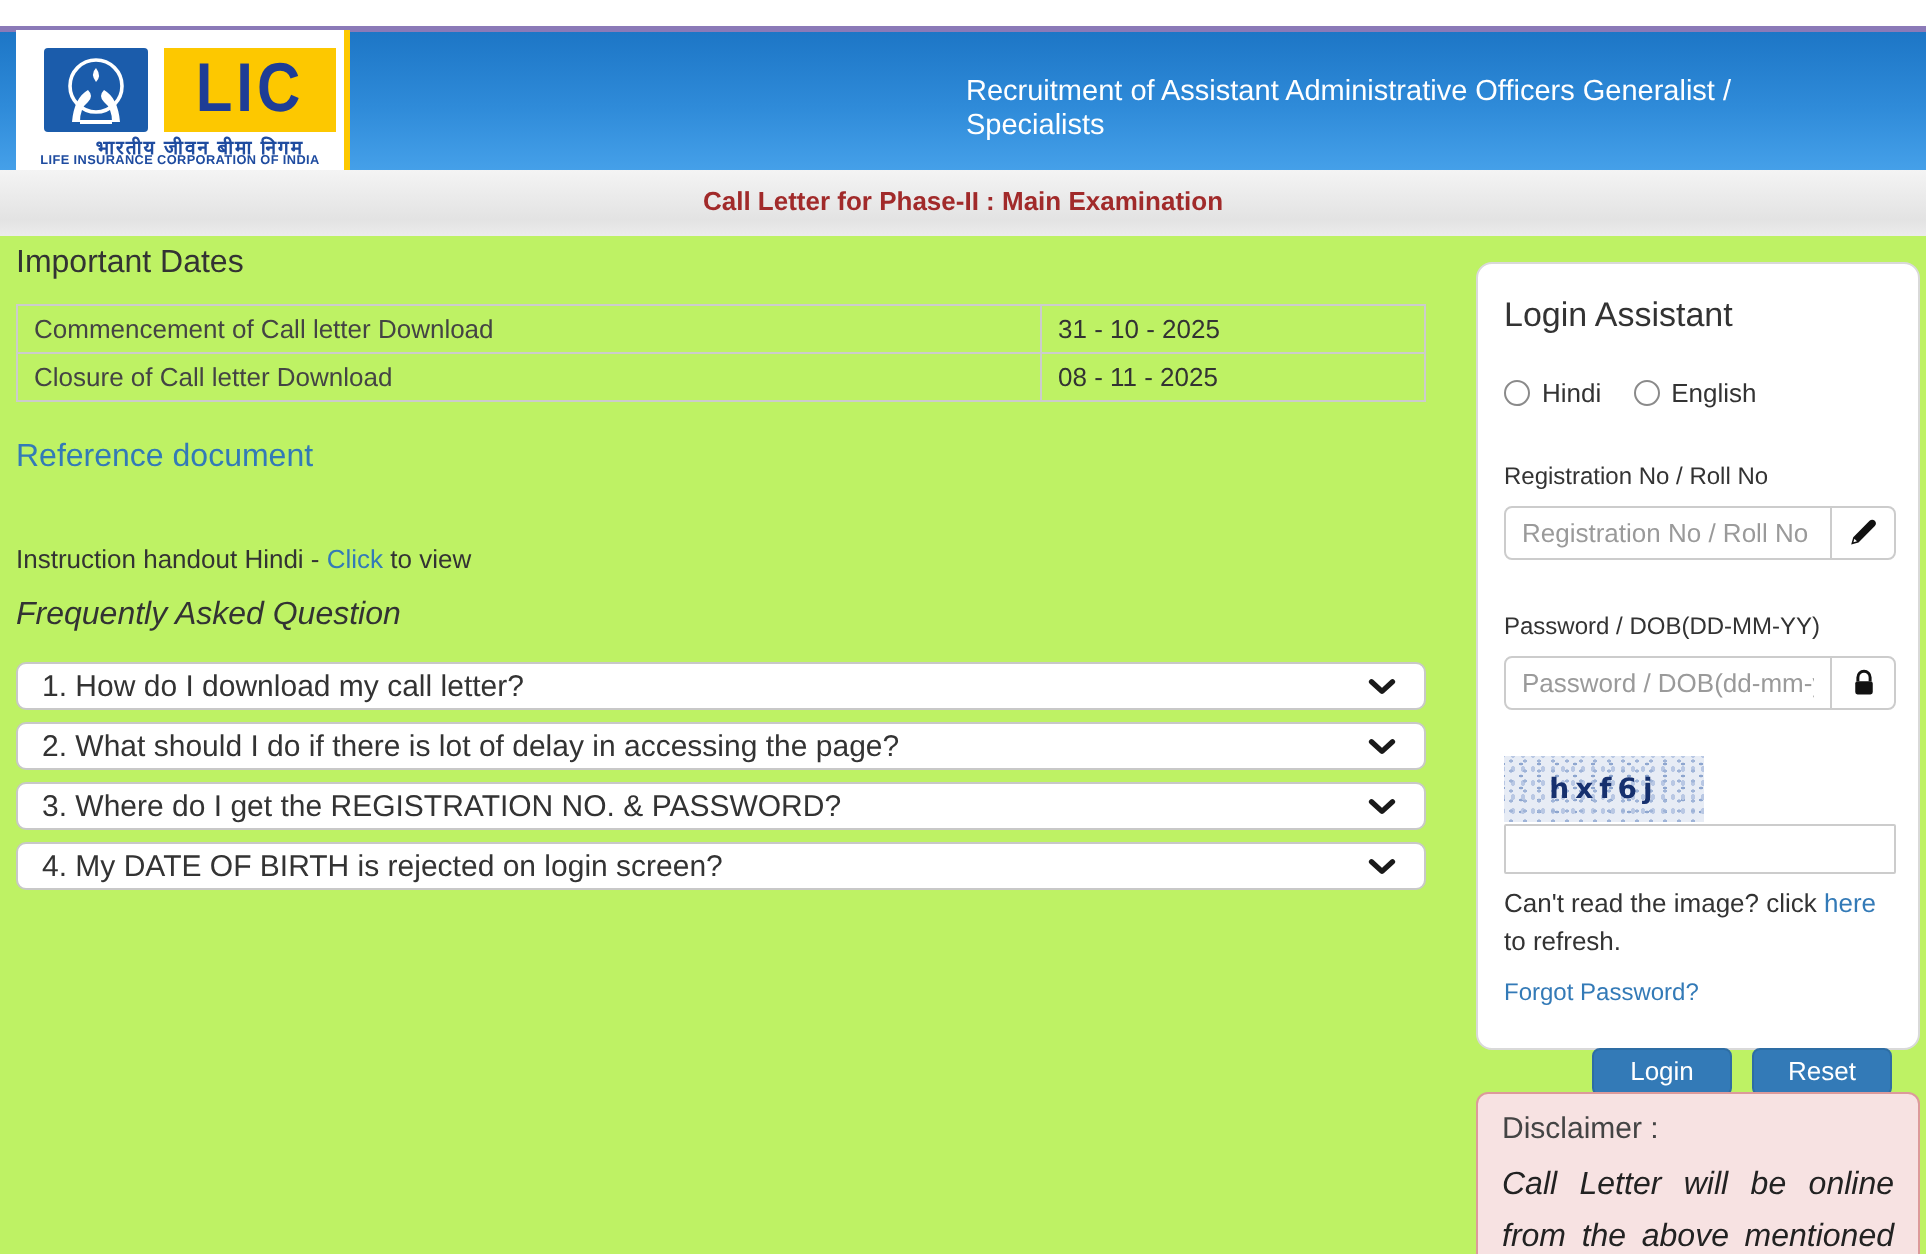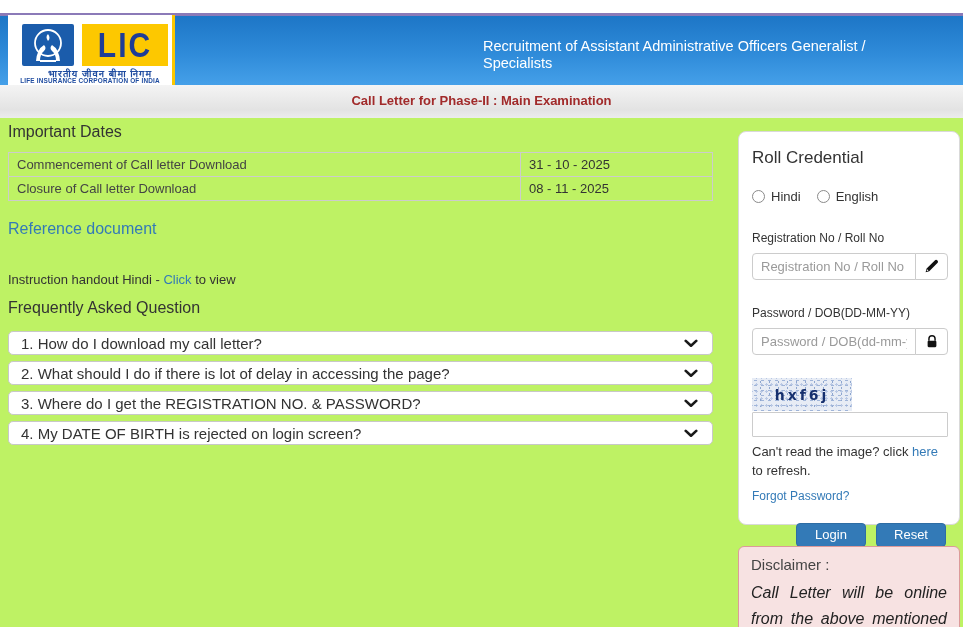--- a/index.html
+++ b/index.html
@@ -50,21 +50,21 @@
     position: absolute; left: 0; top: 72px; width: 100%; height: 33px;
     background: linear-gradient(180deg, #f4f4f4 0%, #e3e3e3 75%, #ececec 100%);
     text-align: center; line-height: 31px;
     color: #a12a2a; font-weight: bold; font-size: 13px;
   }
 
   
   .h-section { position: absolute; left: 8px; font-size: 16px; font-weight: 400; color: #333; }
   #h-dates { top: 110px; }
   #h-ref   { top: 207px; color: #337ab7; }
-  #h-faq   { top: 286px; }
+  #h-faq   { top: 286px; font-style: italic; }
 
   .dates-table {
     position: absolute; left: 8px; top: 139px; width: 705px;
     border-collapse: collapse; font-size: 13px; color: #444;
   }
   .dates-table td { border: 1px solid #ccc; padding: 4px 8px; height: 23px; }
   .dates-table td.lbl { width: 512px; }
   .dates-table td.val { color: #333; }
 
   .ref-line { position: absolute; left: 8px; font-size: 13px; color: #333; }
@@ -214,21 +214,21 @@
     </div>
     <div class="faq-item">
       <span class="q">4. My DATE OF BIRTH is rejected on login screen?</span>
       <svg class="chev" viewBox="0 0 16 10">
           <path d="M2 2 L8 7.5 L14 2" fill="none" stroke="#1a1a1a" stroke-width="3" stroke-linecap="round" stroke-linejoin="round"></path>
         </svg>
     </div>
   </div>
 
   <div class="panel">
-    <h2>Roll Credential</h2>
+    <h2>Login Assistant</h2>
 
     <div class="radio-row">
       <span class="radio-dot"></span>
       <span class="radio-lbl">Hindi</span>
       <span class="radio-dot"></span>
       <span class="radio-lbl">English</span>
     </div>
 
     <div class="field-label">Registration No / Roll No</div>
     <div class="igroup">

